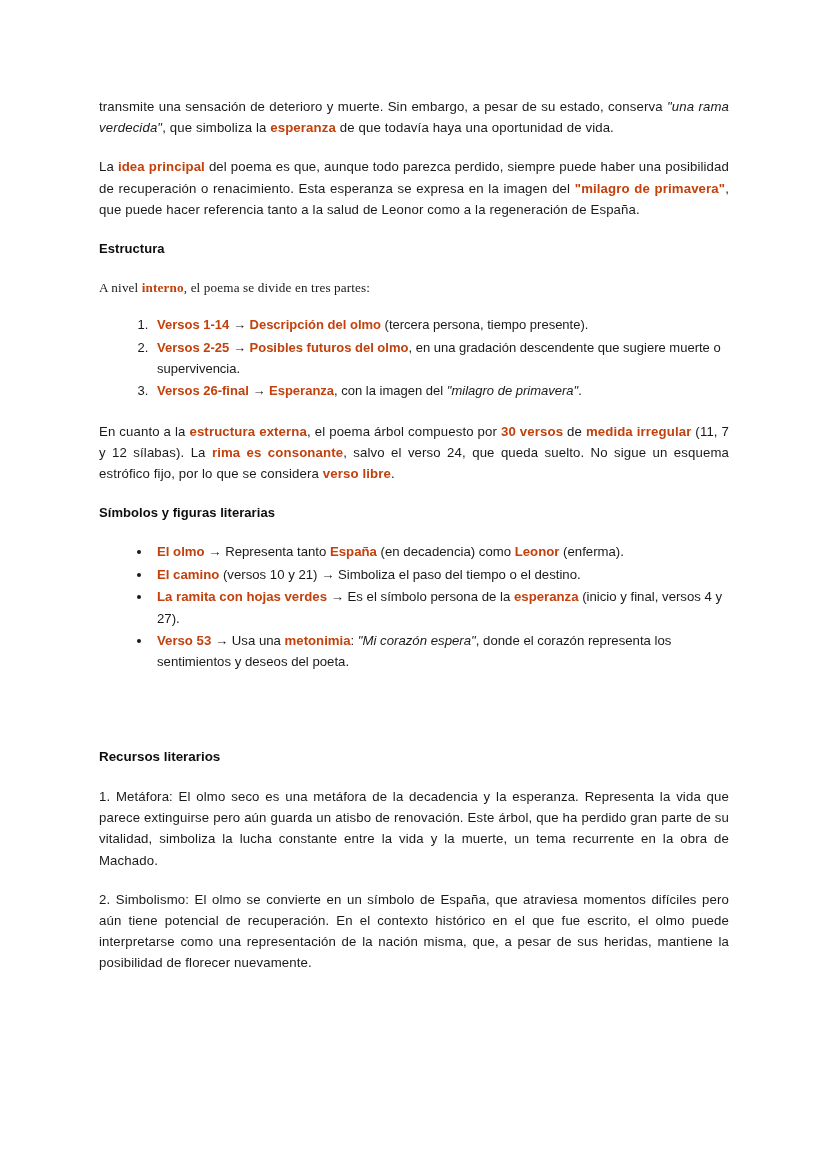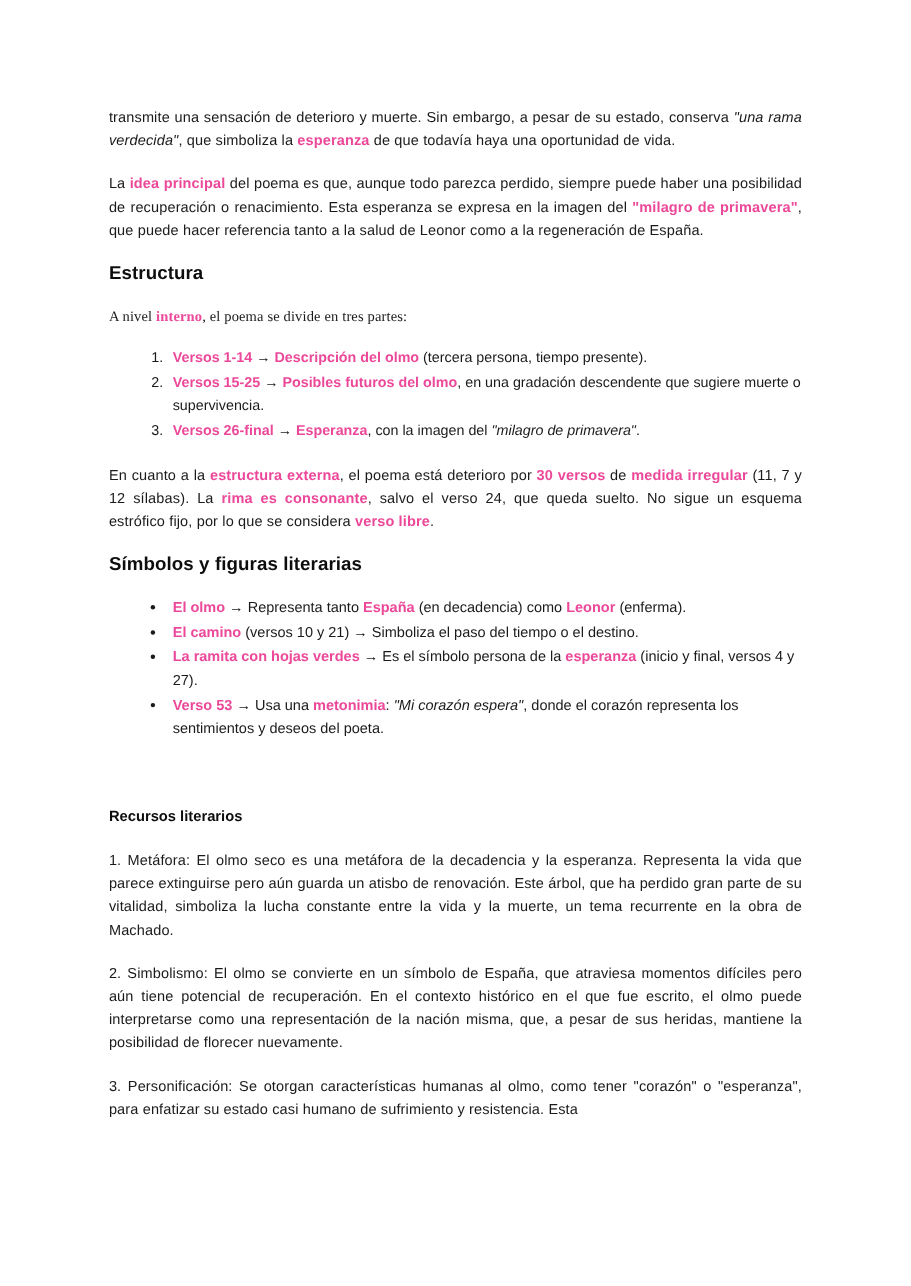--- a/index.html
+++ b/index.html
@@ -36,21 +36,21 @@
     text-align: justify;
     color: #1a1a1a;
     letter-spacing: 0.01em;
   }
   p.body-par.tight {
     margin-bottom: 16px;
     font-family: Liberation Serif, serif;
   }
   h2.section-heading {
     margin: 8px 0 18px 0;
-    font-size: 17px;
+    font-size: 13px;
     line-height: 21px;
     font-weight: bold;
     color: #0d0d0d;
     letter-spacing: 0.005em;
   }
   h3.sub-heading {
     margin: 0 0 19px 0;
     font-size: 13.4px;
     line-height: 20px;
     font-weight: bold;
@@ -64,76 +64,75 @@
   }
   ol.num-list > li {
     font-size: 13px;
     line-height: 21.4px;
     margin: 0 0 1px 0;
     padding-left: 5px;
     text-align: left;
     color: #1a1a1a;
   }
   ul.sym-list {
-    margin: 0 0 19px 0;
+    margin: 0 0 34px 0;
     padding: 0 0 0 53px;
     list-style-position: outside;
     list-style-type: disc;
   }
   ul.sym-list > li {
     font-size: 13.2px;
     line-height: 21.4px;
     margin: 0 0 1px 0;
     padding-left: 5px;
     text-align: left;
     color: #1a1a1a;
   }
   ul.sym-list > li::marker {
     font-size: 13px;
   }
-  b, strong { font-weight: bold; color: #ec4899; }
+  b, strong { font-weight: bold; color: #c2410c; }
   i, em { font-style: italic; }
   .gap-block { height: 40px; }
 </style>
 </head>
 <body>
 
 <div class="page">
   <div class="content">
 
     <p class="body-par"><span>transmite una sensación de deterioro y muerte. Sin embargo, a pesar de su estado, conserva </span><i>"una rama verdecida"</i><span>, que simboliza la </span><b>esperanza</b><span> de que todavía haya una oportunidad de vida.</span></p>
 
     <p class="body-par"><span>La </span><b>idea principal</b><span> del poema es que, aunque todo parezca perdido, siempre puede haber una posibilidad de recuperación o renacimiento. Esta esperanza se expresa en la imagen del </span><b>"milagro de primavera"</b><span>, que puede hacer referencia tanto a la salud de Leonor como a la regeneración de España.</span></p>
 
     <h2 class="section-heading">Estructura</h2>
 
     <p class="body-par tight"><span>A nivel </span><b>interno</b><span>, el poema se divide en tres partes:</span></p>
 
     <ol class="num-list">
         <li><b>Versos 1-14</b><span> → </span><b>Descripción del olmo</b><span> (tercera persona, tiempo presente).</span></li>
-        <li><b>Versos 15-25</b><span> → </span><b>Posibles futuros del olmo</b><span>, en una gradación descendente que sugiere muerte o supervivencia.</span></li>
+        <li><b>Versos 2-25</b><span> → </span><b>Posibles futuros del olmo</b><span>, en una gradación descendente que sugiere muerte o supervivencia.</span></li>
         <li><b>Versos 26-final</b><span> → </span><b>Esperanza</b><span>, con la imagen del </span><i>"milagro de primavera"</i><span>.</span></li>
       </ol>
 
-    <p class="body-par"><span>En cuanto a la </span><b>estructura externa</b><span>, el poema está deterioro por </span><b>30 versos</b><span> de </span><b>medida irregular</b><span> (11, 7 y 12 sílabas). La </span><b>rima es consonante</b><span>, salvo el verso 24, que queda suelto. No sigue un esquema estrófico fijo, por lo que se considera </span><b>verso libre</b><span>.</span></p>
+    <p class="body-par"><span>En cuanto a la </span><b>estructura externa</b><span>, el poema árbol compuesto por </span><b>30 versos</b><span> de </span><b>medida irregular</b><span> (11, 7 y 12 sílabas). La </span><b>rima es consonante</b><span>, salvo el verso 24, que queda suelto. No sigue un esquema estrófico fijo, por lo que se considera </span><b>verso libre</b><span>.</span></p>
 
     <h2 class="section-heading">Símbolos y figuras literarias</h2>
 
 
     <ul class="sym-list">
         <li><b>El olmo</b><span> → Representa tanto </span><b>España</b><span> (en decadencia) como </span><b>Leonor</b><span> (enferma).</span></li>
         <li><b>El camino</b><span> (versos 10 y 21) → Simboliza el paso del tiempo o el destino.</span></li>
         <li><b>La ramita con hojas verdes</b><span> → Es el símbolo persona de la </span><b>esperanza</b><span> (inicio y final, versos 4 y 27).</span></li>
         <li><b>Verso 53</b><span> → Usa una </span><b>metonimia</b><span>: </span><i>"Mi corazón espera"</i><span>, donde el corazón representa los sentimientos y deseos del poeta.</span></li>
       </ul>
 
     <div class="gap-block"></div>
 
     <h3 class="sub-heading">Recursos literarios</h3>
 
     <p class="body-par"><span>1. Metáfora: El olmo seco es una metáfora de la decadencia y la esperanza. Representa la vida que parece extinguirse pero aún guarda un atisbo de renovación. Este árbol, que ha perdido gran parte de su vitalidad, simboliza la lucha constante entre la vida y la muerte, un tema recurrente en la obra de Machado.</span></p>
 
     <p class="body-par"><span>2. Simbolismo: El olmo se convierte en un símbolo de España, que atraviesa momentos difíciles pero aún tiene potencial de recuperación. En el contexto histórico en el que fue escrito, el olmo puede interpretarse como una representación de la nación misma, que, a pesar de sus heridas, mantiene la posibilidad de florecer nuevamente.</span></p>
 
-    <p class="body-par"><span>3. Personificación: Se otorgan características humanas al olmo, como tener "corazón" o "esperanza", para enfatizar su estado casi humano de sufrimiento y resistencia. Esta</span></p>
 
   </div>
 </div>
 
 </body></html>

